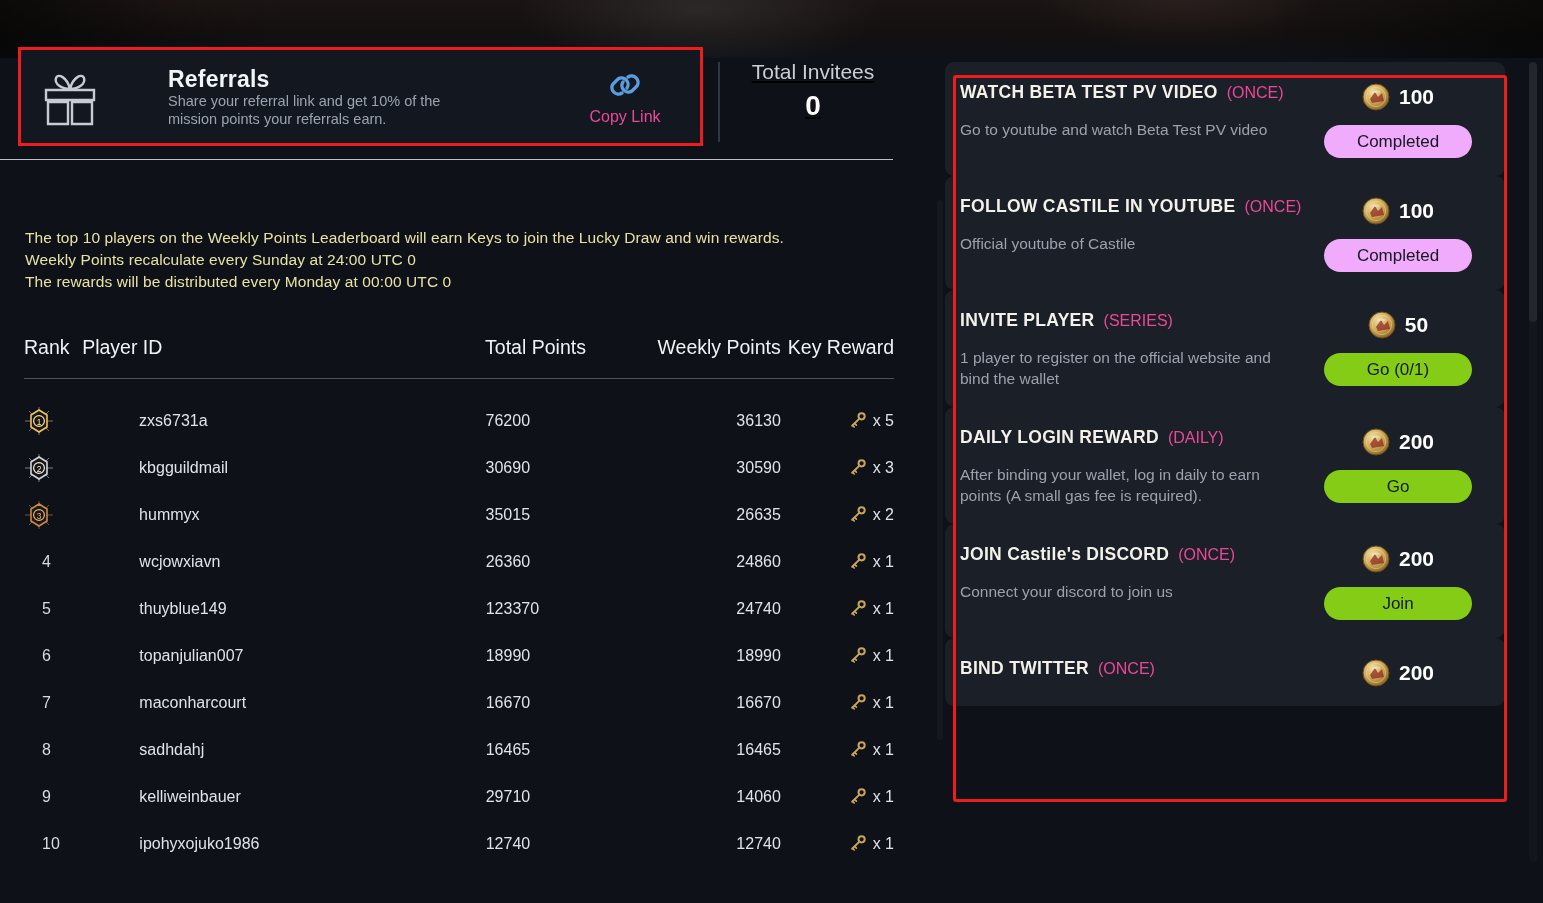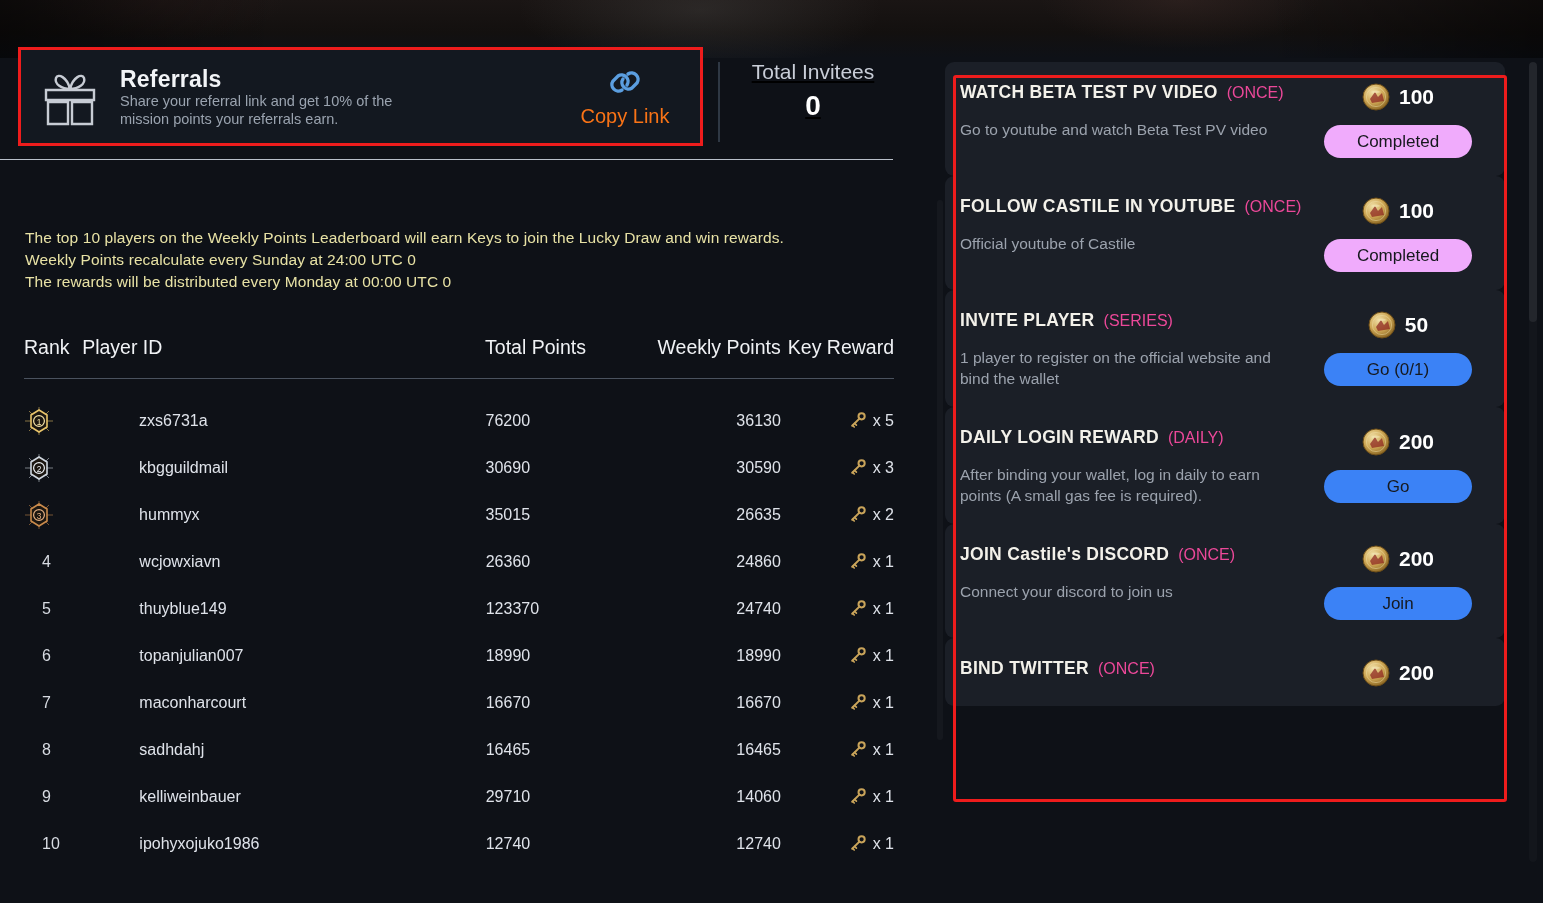--- a/index.html
+++ b/index.html
@@ -29,35 +29,35 @@
     background: linear-gradient(90deg, rgba(0,0,0,0.55) 0%, rgba(0,0,0,0) 18%, rgba(0,0,0,0) 82%, rgba(0,0,0,0.5) 100%);
   }
 
   
   .left-col { position: absolute; left: 0; top: 0; width: 940px; height: 903px; }
 
   .referral-card {
     position: absolute; left: 18px; top: 47px; width: 685px; height: 99px;
     background: #131820;
     border: 3px solid #ee1c1c;
-    display: flex; align-items: center;
+    display: flex; align-items: center; gap: 48px;
   }
   .gift-icon { width: 60px; height: 58px; margin-left: 19px; flex: 0 0 auto; }
   .ref-text { margin-left: 20px; flex: 1 1 auto; }
   .ref-title {
     color: #f2f4f7; font-size: 23px; font-weight: 600; letter-spacing: .2px; line-height: 26px;
   }
   .ref-sub {
     color: #9aa3af; font-size: 14.5px; line-height: 18px; margin-top: 0; max-width: 330px;
   }
   .copy-link {
     width: 106px; margin-right: 22px; text-align: center; cursor: pointer;
     display:flex; flex-direction:column; align-items:center; gap: 2px;
   }
-  .copy-link .label { color: #f97316; font-size: 20px; }
+  .copy-link .label { color: #ec4899; font-size: 16px; }
 
   .invitees {
     position: absolute; left: 723px; top: 60px; width: 180px; text-align: center; text-decoration: underline;
   }
   .invitees .title { color: #c9ced8; font-size: 21px; font-weight: 500; }
   .invitees .value { color: #ffffff; font-size: 28px; font-weight: 700; margin-top: 6px; }
   .inv-divider {
     position: absolute; left: 718px; top: 62px; width: 2px; height: 80px; background: #2f3844;
   }
   .top-rule {
@@ -110,21 +110,21 @@
   .m-points { display: flex; align-items: center; justify-content: center; gap: 9px; height: 30px; }
   .coin { width: 28px; height: 28px; display:block; }
   .m-points .num { color: #ffffff; font-size: 21px; font-weight: 600; }
   .m-btn {
     margin: 13px auto 0; height: 33px; border-radius: 17px;
     display: flex; align-items: center; justify-content: center;
     font-size: 17px; cursor: pointer; border: none; width: 148px;
     font-family: "Liberation Sans", sans-serif;
   }
   .m-btn.done { background: #f0abfc; color: #15181d; }
-  .m-btn.go   { background: #3b82f6; color: #16191e; }
+  .m-btn.go   { background: #84cc16; color: #16191e; }
 
   
   .mission-highlight {
     position: absolute; left: 953px; top: 75px; width: 554px; height: 727px;
     border: 3px solid #ee1c1c; border-radius: 3px; pointer-events: none;
   }
   
   .scroll-track-right {
     position: absolute; right: 6px; top: 62px; width: 8px; height: 800px;
     background: rgba(255,255,255,0.025); border-radius: 4px;

